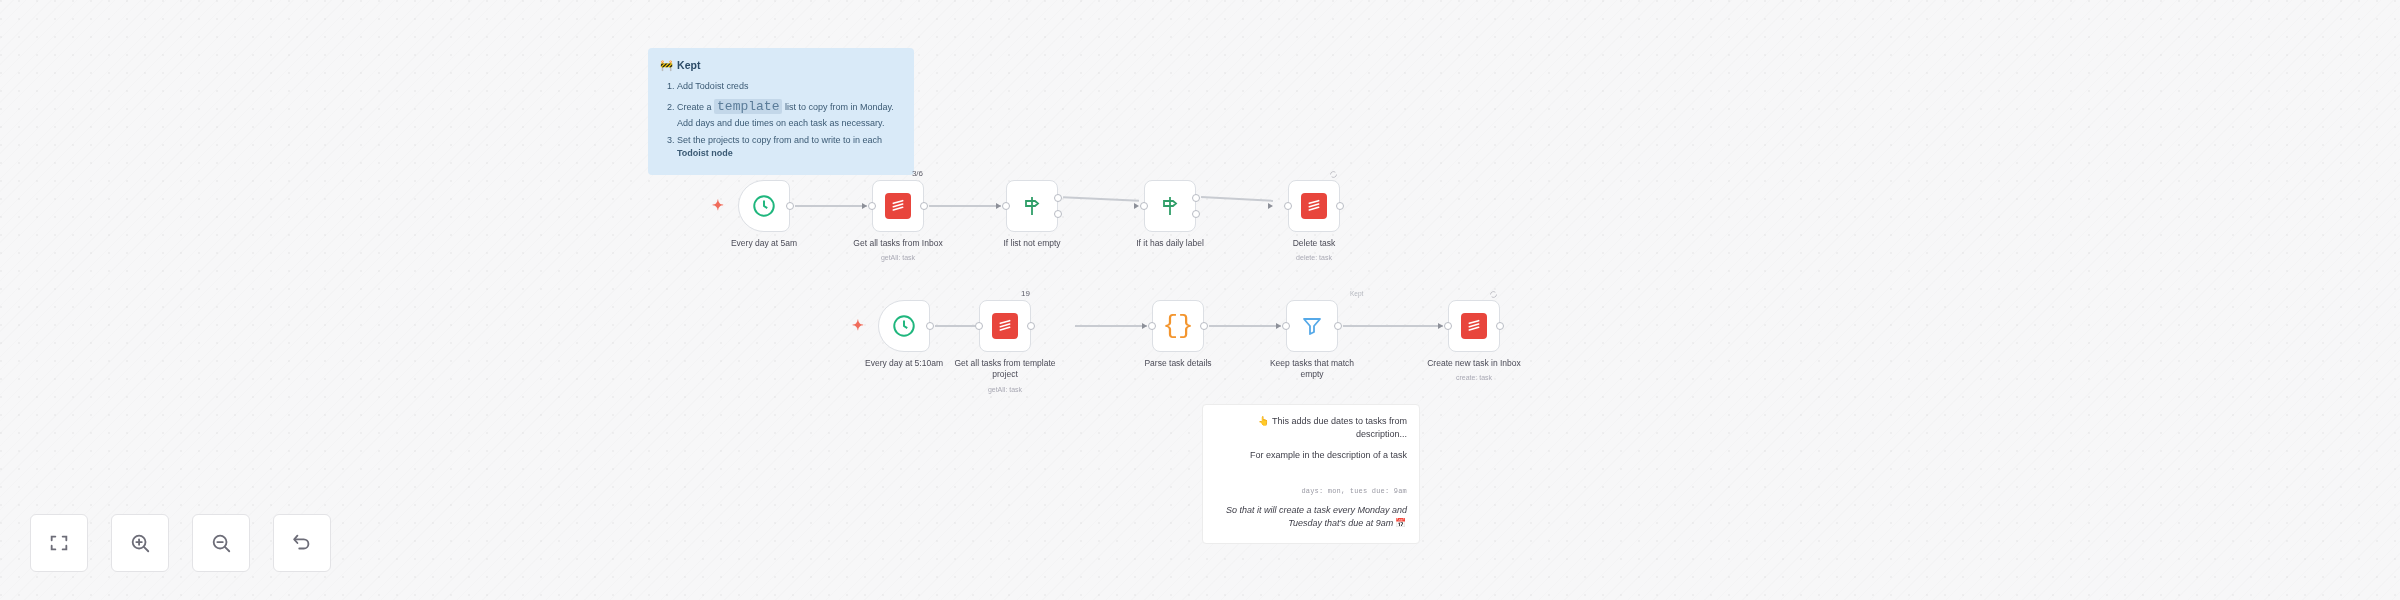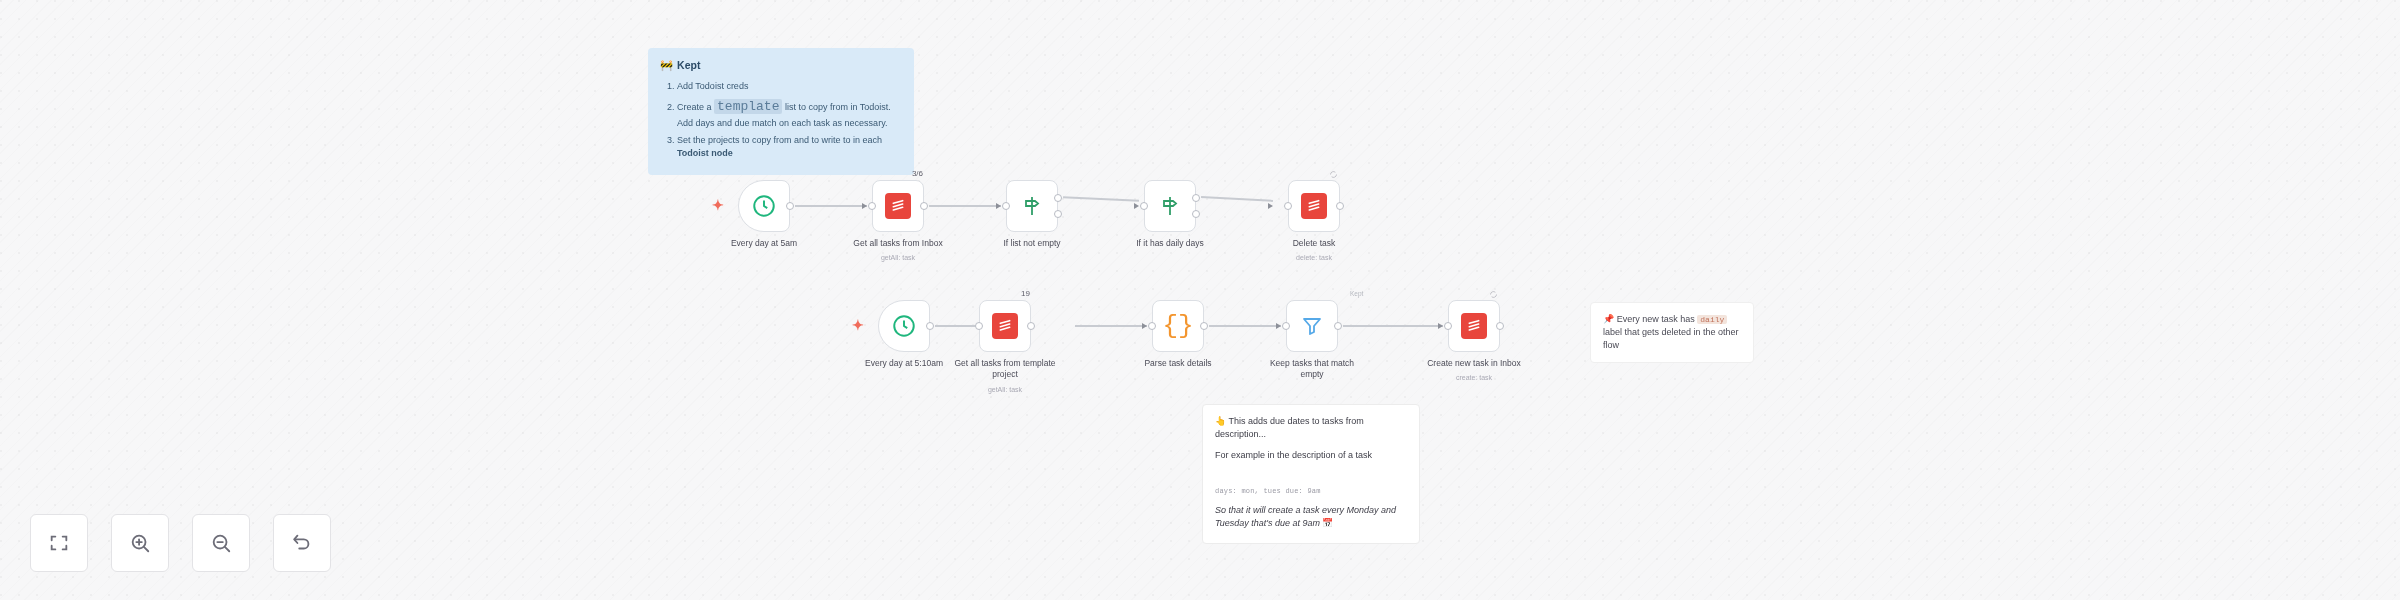--- a/index.html
+++ b/index.html
@@ -36,20 +36,21 @@
   .sticky ol li { margin-bottom: 4.5px; }
   code.inline {
     background: rgba(120,150,180,0.22);
     border-radius: 2px; padding: 0 3px;
     font-family: "Liberation Mono", monospace; font-size: 13px;
     color: #5b7c99;
   }
   .sticky-white {
     background: #ffffff; border: 1px solid #ececec;
     color: #3d3d47;
+    text-align: right;
   }
   .sticky-white p { margin-bottom: 8px; }
   .sticky-white p:last-child { margin-bottom: 0; }
   .sticky-white code.block {
     display: block; font-family: "Liberation Mono", monospace;
     font-size: 7px; color: #9b9ba5; letter-spacing: .2px; margin-top: 24px;
   }
   .sticky-note-right { background: #ffffff; border: 1px solid #efefef; color: #4a4a55; }
   .tag-pill {
     background: #f3e4dc; color: #c0715a; border-radius: 2px;
@@ -139,21 +140,21 @@
   <div class="sticky sticky-blue" style="left:648px; top:48px; width:266px;">
     <div class="sticky-title">
       <span>🚧</span>
       <span>Kept</span>
     </div>
     <ol>
       <li>
         <span>Add </span><span>Todoist creds</span>
       </li>
       <li>
-        <span>Create a </span><code class="inline">template</code><span> list to copy from in Todoist. Add days and due match on each task as necessary.</span>
+        <span>Create a </span><code class="inline">template</code><span> list to copy from in Monday. Add days and due times on each task as necessary.</span>
       </li>
       <li>
         <span>Set the projects to copy from and to write to in each </span><b>Todoist node</b>
       </li>
     </ol>
   </div>
 
   <div class="node-wrap" style="left:712px; top:180px; width:14px; height:52px;">
     <div class="plus-marker">✦</div>
   </div>
@@ -208,21 +209,21 @@
   <div class="node-wrap" style="left:1144px; top:180px;">
     <div class="node">
       <svg width="24" height="24" viewBox="0 0 24 24" fill="none" stroke="#2f9e68" stroke-width="1.8">
         <path d="M12 3v18"></path>
           <path d="M6 7h9l3 2.5L15 12H6z"></path>
       </svg>
       <div class="port in"></div>
       <div class="port out out-a"></div>
       <div class="port out out-b"></div>
     </div>
-    <div class="node-label">If it has daily days</div>
+    <div class="node-label">If it has daily label</div>
   </div>
   <div class="wire" style="left:1201px; top:199px; width:72px; transform:rotate(3deg);"></div>
   <div class="arrow" style="left:1268px; top:206px;"></div>
 
   <div class="node-wrap" style="left:1288px; top:180px;">
     <div class="node">
       <svg class="badge-icon" width="9" height="9" viewBox="0 0 24 24" fill="none" stroke="#8d8d98" stroke-width="2.4">
         <path d="M4 12a8 8 0 0 1 13-6"></path>
           <path d="M20 12a8 8 0 0 1-13 6"></path>
       </svg>
@@ -314,24 +315,20 @@
             <path d="M5 18l14-4"></path>
         </svg>
       </div>
       <div class="port in"></div>
       <div class="port out"></div>
     </div>
     <div class="node-label">Create new task in Inbox</div>
     <div class="node-sub one">create: task</div>
   </div>
 
-  <div class="sticky sticky-note-right" style="left:1590px; top:302px; width:164px;">
-    <span>📌</span>
-    <span>Every new task has </span><span class="tag-pill">daily</span><span> label that gets deleted in the other flow</span>
-  </div>
 
   <div class="sticky sticky-white" style="left:1202px; top:404px; width:218px; height:140px;">
     <p>
       <span>👆</span>
       <span>This adds due dates to tasks from description...</span>
     </p>
     <p>For example in the description of a task</p>
     <code class="block">days: mon, tues   due: 9am</code>
     <p style="margin-top:8px;">
       <i>So that it will create a task every Monday and Tuesday that's due at 9am</i>

